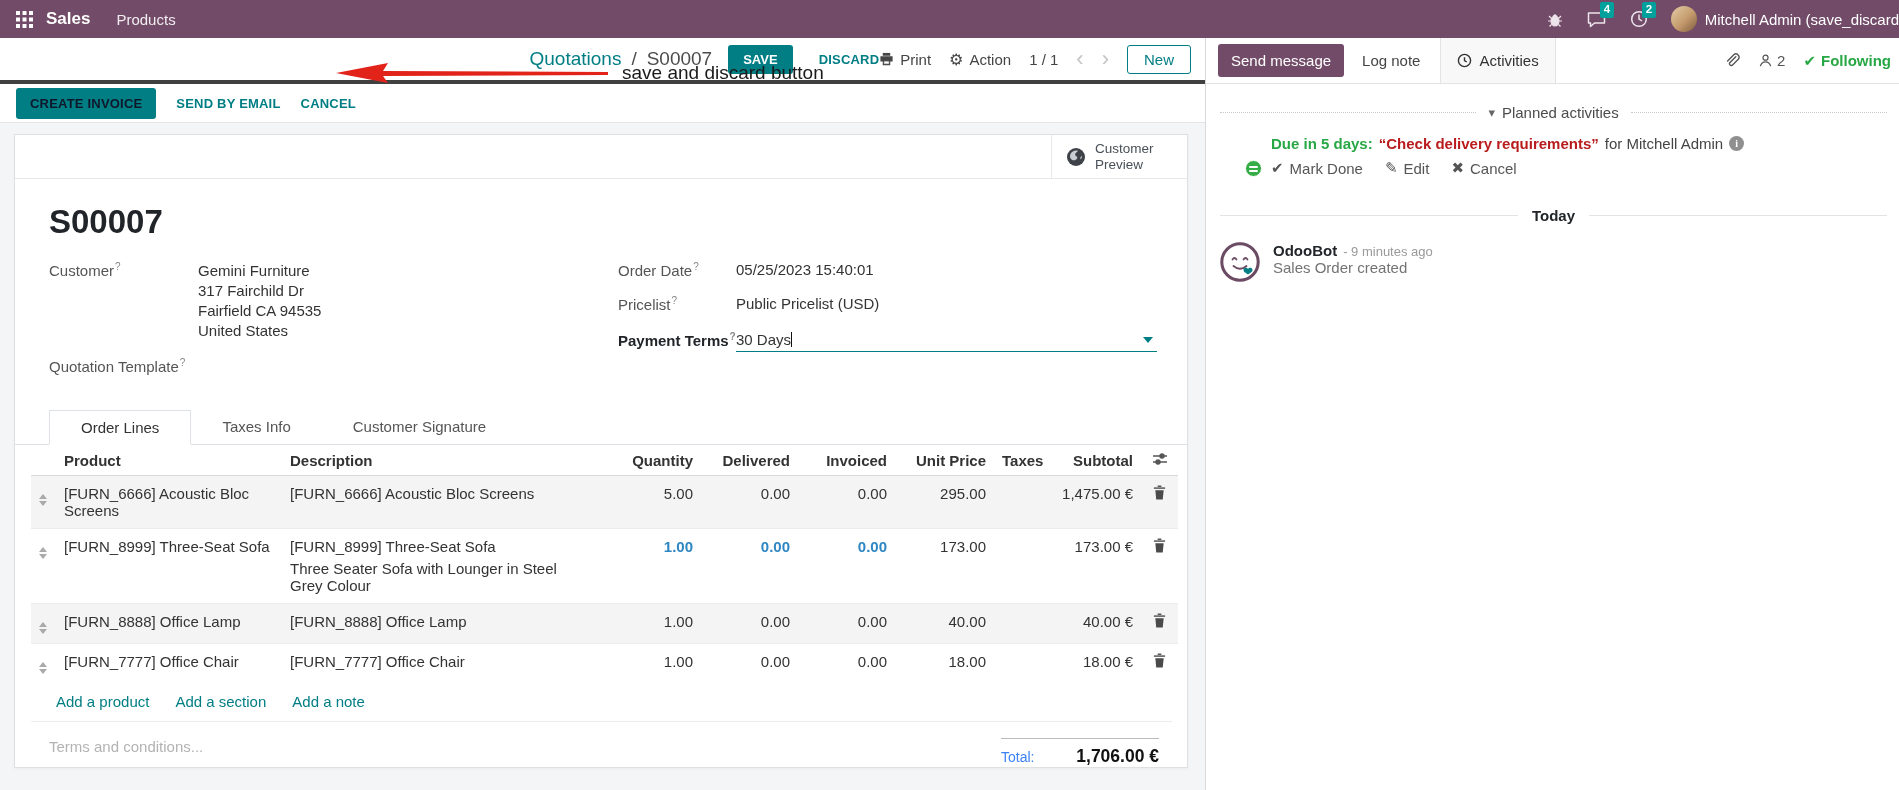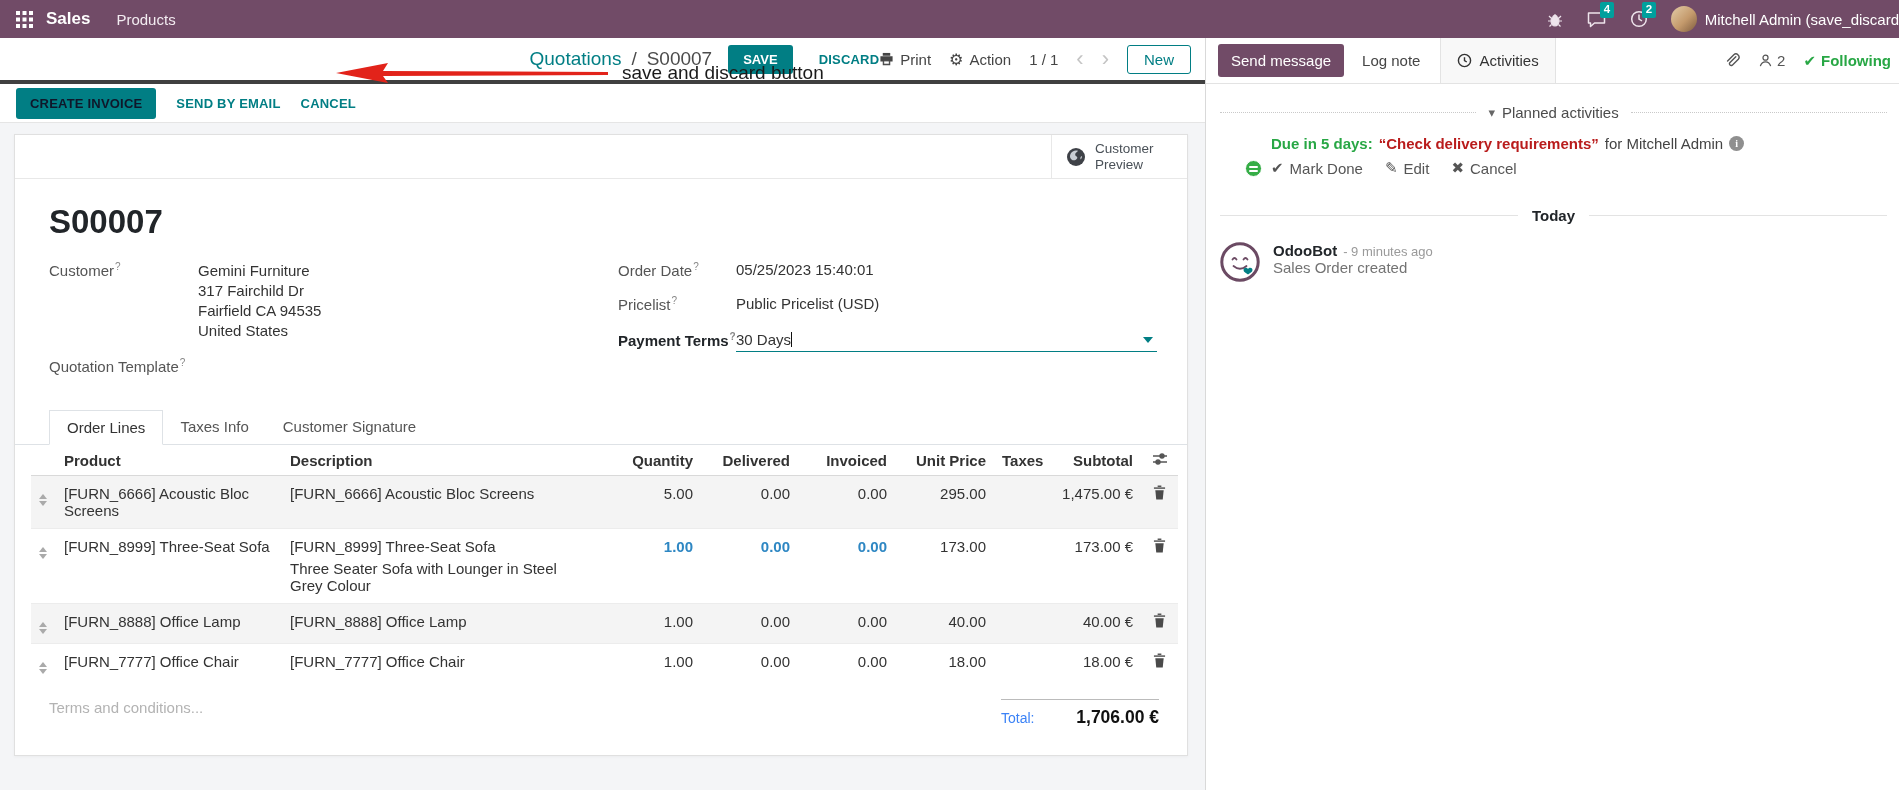--- a/index.html
+++ b/index.html
@@ -71,21 +71,21 @@
   .f-val { color:#333; }
   .f-link { color:#017E84; cursor:pointer; }
   .addr div { line-height:20px; color:#333; cursor:pointer; }
   sup.help { font-size:10px; color:#868686; margin-left:1px; }
   .pt-value { flex:1; border-bottom:1px solid #017E84; position:relative; padding-bottom:3px; color:#333; cursor:text; }
   .cursor-bar { display:inline-block; width:1px; height:15px; background:#111; vertical-align:-2px; }
   .dd-caret { position:absolute; right:4px; top:6px; width:0; height:0; border-left:5px solid transparent; border-right:5px solid transparent; border-top:6px solid #017E84; cursor:pointer; }
 
   
   .tabbar { margin-top:22px; border-bottom:1px solid #dee2e6; padding-left:34px; display:flex; }
-  .tab { padding:8px 17px; color:#555; font-size:15px; cursor:pointer; margin-bottom:-1px; }
+  .tab { padding:8px 31px; color:#555; font-size:15px; cursor:pointer; margin-bottom:-1px; }
   .tab.active { background:#fff; border:1px solid #dee2e6; border-bottom:1px solid #fff; color:#333; }
 
   
   .lines-wrap { margin:0 15px 4px 16px; }
   table.lines { width:100%; border-collapse:collapse; table-layout:fixed; }
   .lines th { font-weight:700; color:#333; font-size:15px; text-align:left; padding:7px 8px 6px; border-bottom:1px solid #d9d9d9; }
   .lines th.num,.lines td.num { text-align:right; }
   .lines td { padding:9px 8px; vertical-align:top; font-size:15px; color:#333; border-top:1px solid #ececec; cursor:pointer; }
   .lines tbody tr:nth-child(odd) { background:#f4f4f4; }
   .lines td.mod { color:#2E87C3; font-weight:700; }
@@ -419,20 +419,25 @@
                   <td></td>
                   <td class="num">18.00 €</td>
                   <td style="text-align:center;"><span class="trash"><svg width="13" height="15" viewBox="0 0 14 16" fill="#4a4a4a">
                           <path d="M5 0.5h4V2H5z"></path>
                           <path d="M1 2.5h12V4H1z"></path>
                           <path d="M2.5 5.5h9L10.5 15.5h-7z"></path>
                         </svg></span></td>
                 </tr>
               </tbody>
             </table>
+            <div class="add-links">
+              <span>Add a product</span>
+              <span>Add a section</span>
+              <span>Add a note</span>
+            </div>
           </div>
 
           <div class="sheet-bottom">
             <span class="terms">Terms and conditions...</span>
             <div class="total-block">
               <span class="total-label">Total:</span>
               <span class="total-value">1,706.00 €</span>
             </div>
           </div>
 

